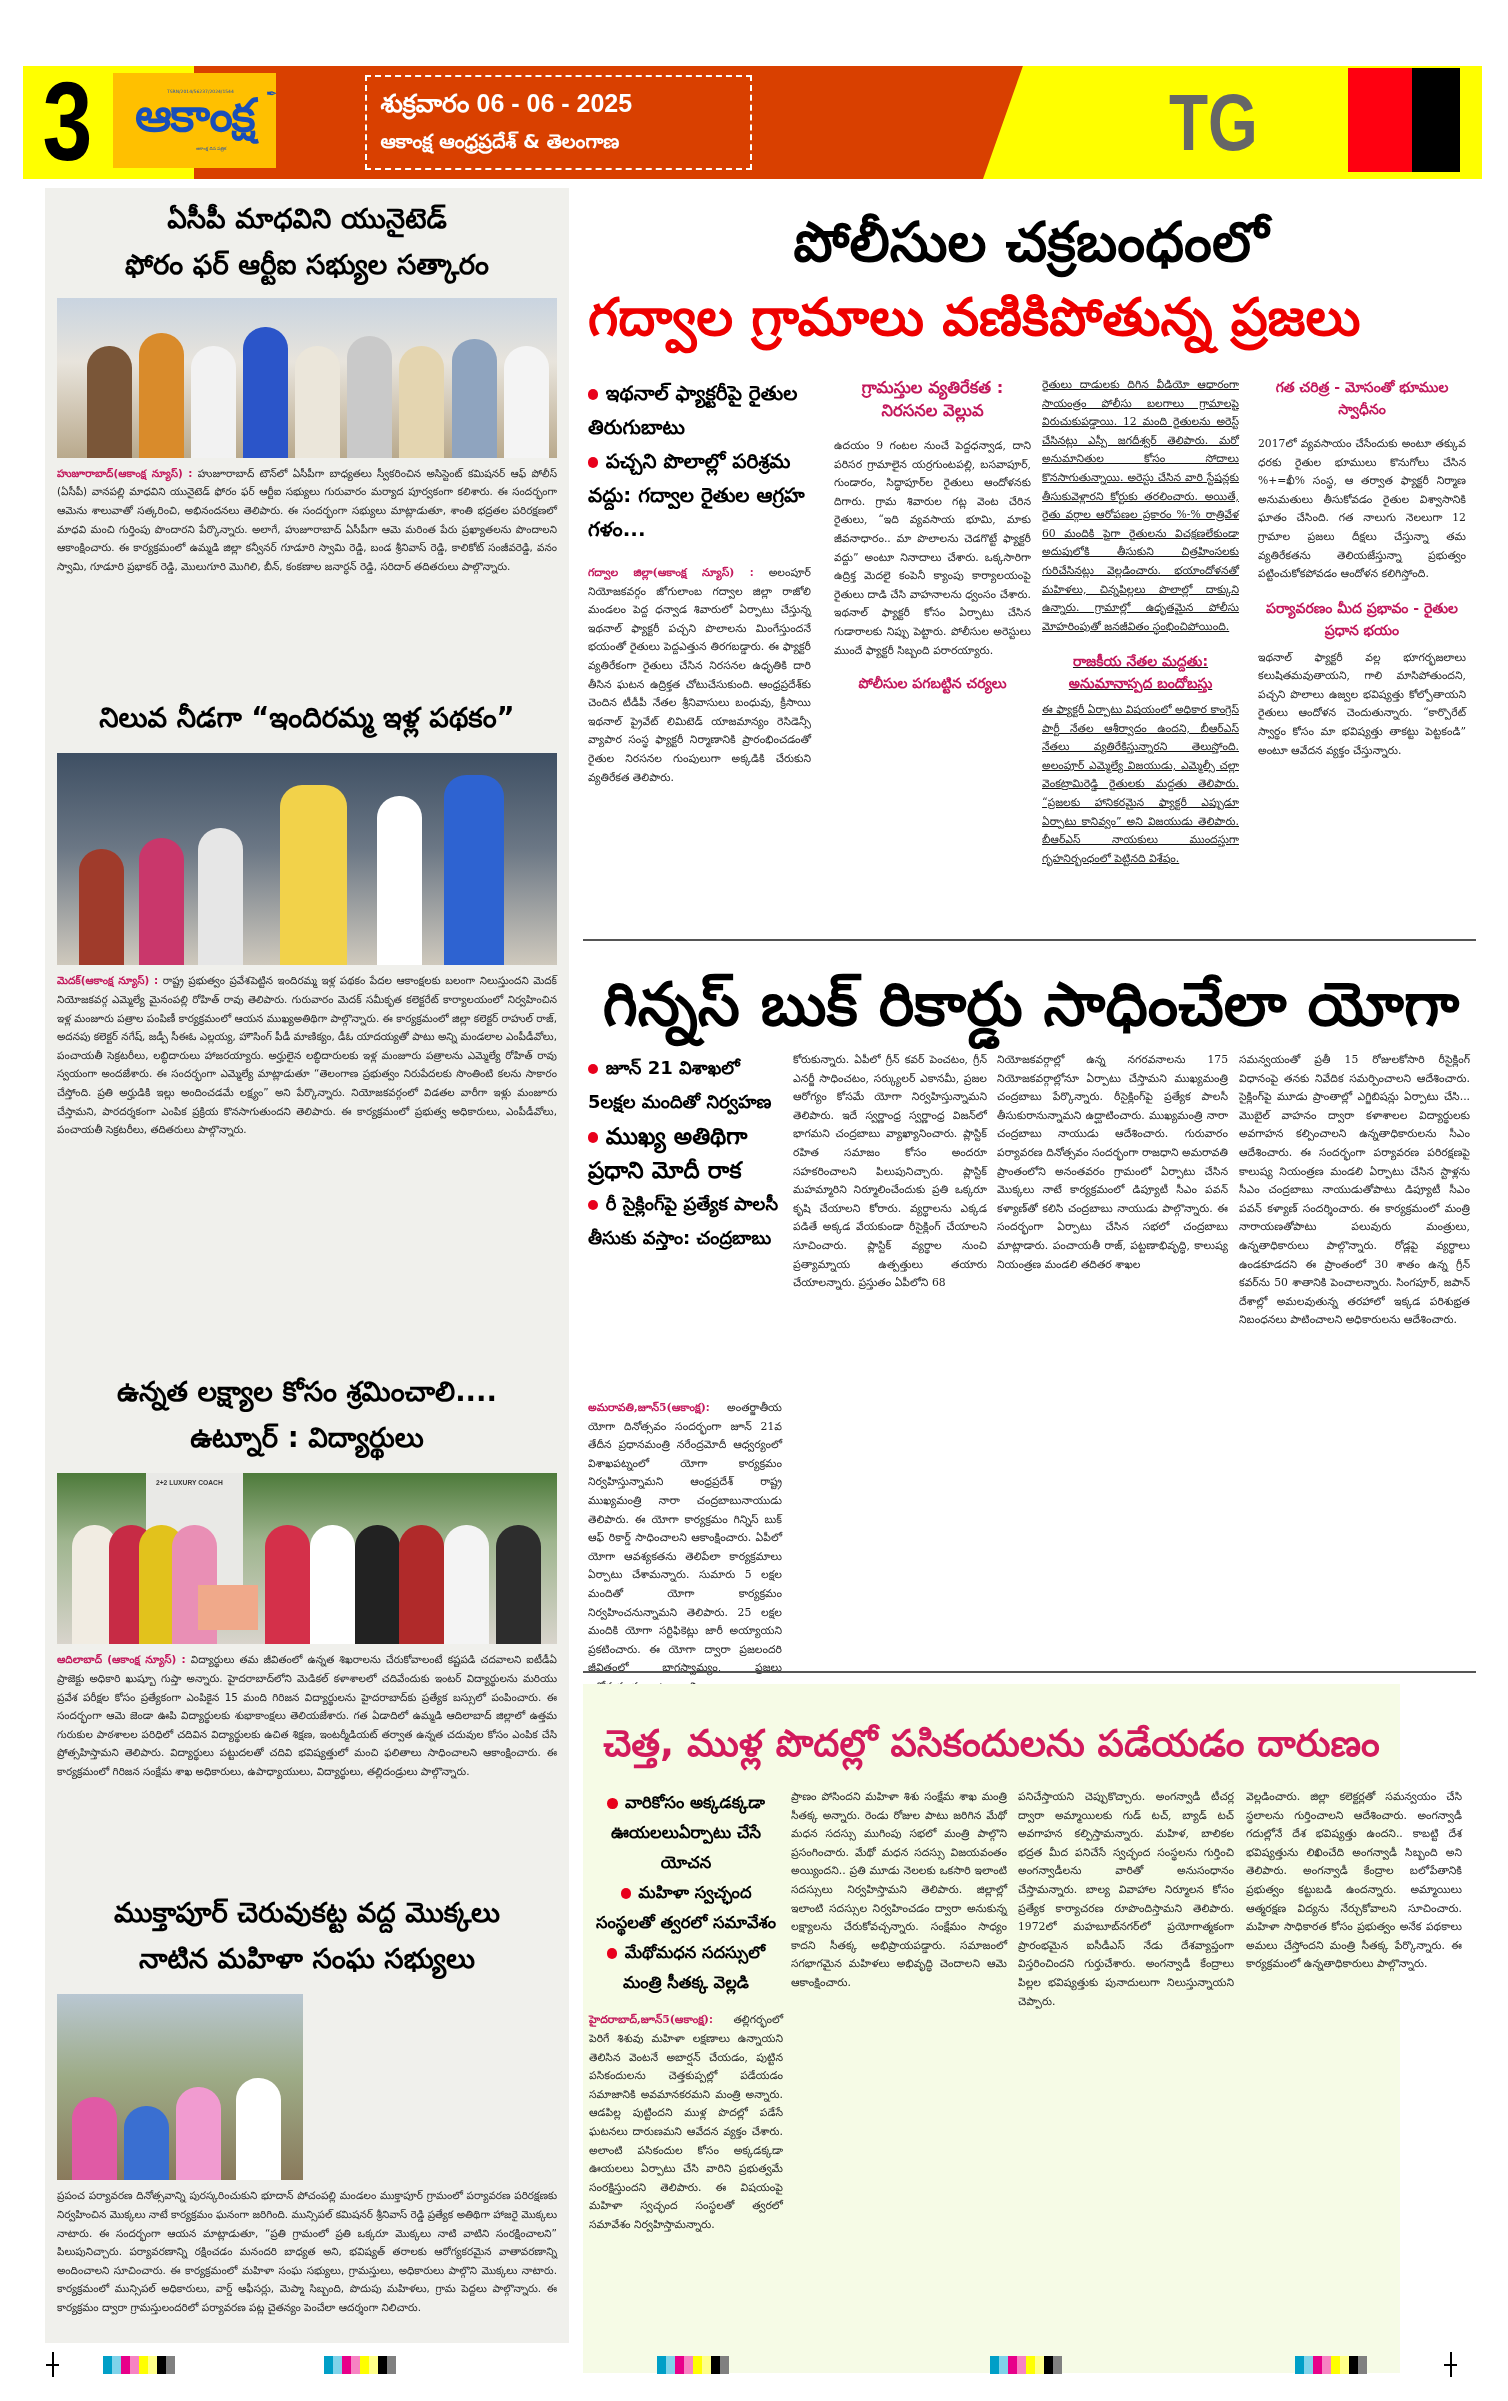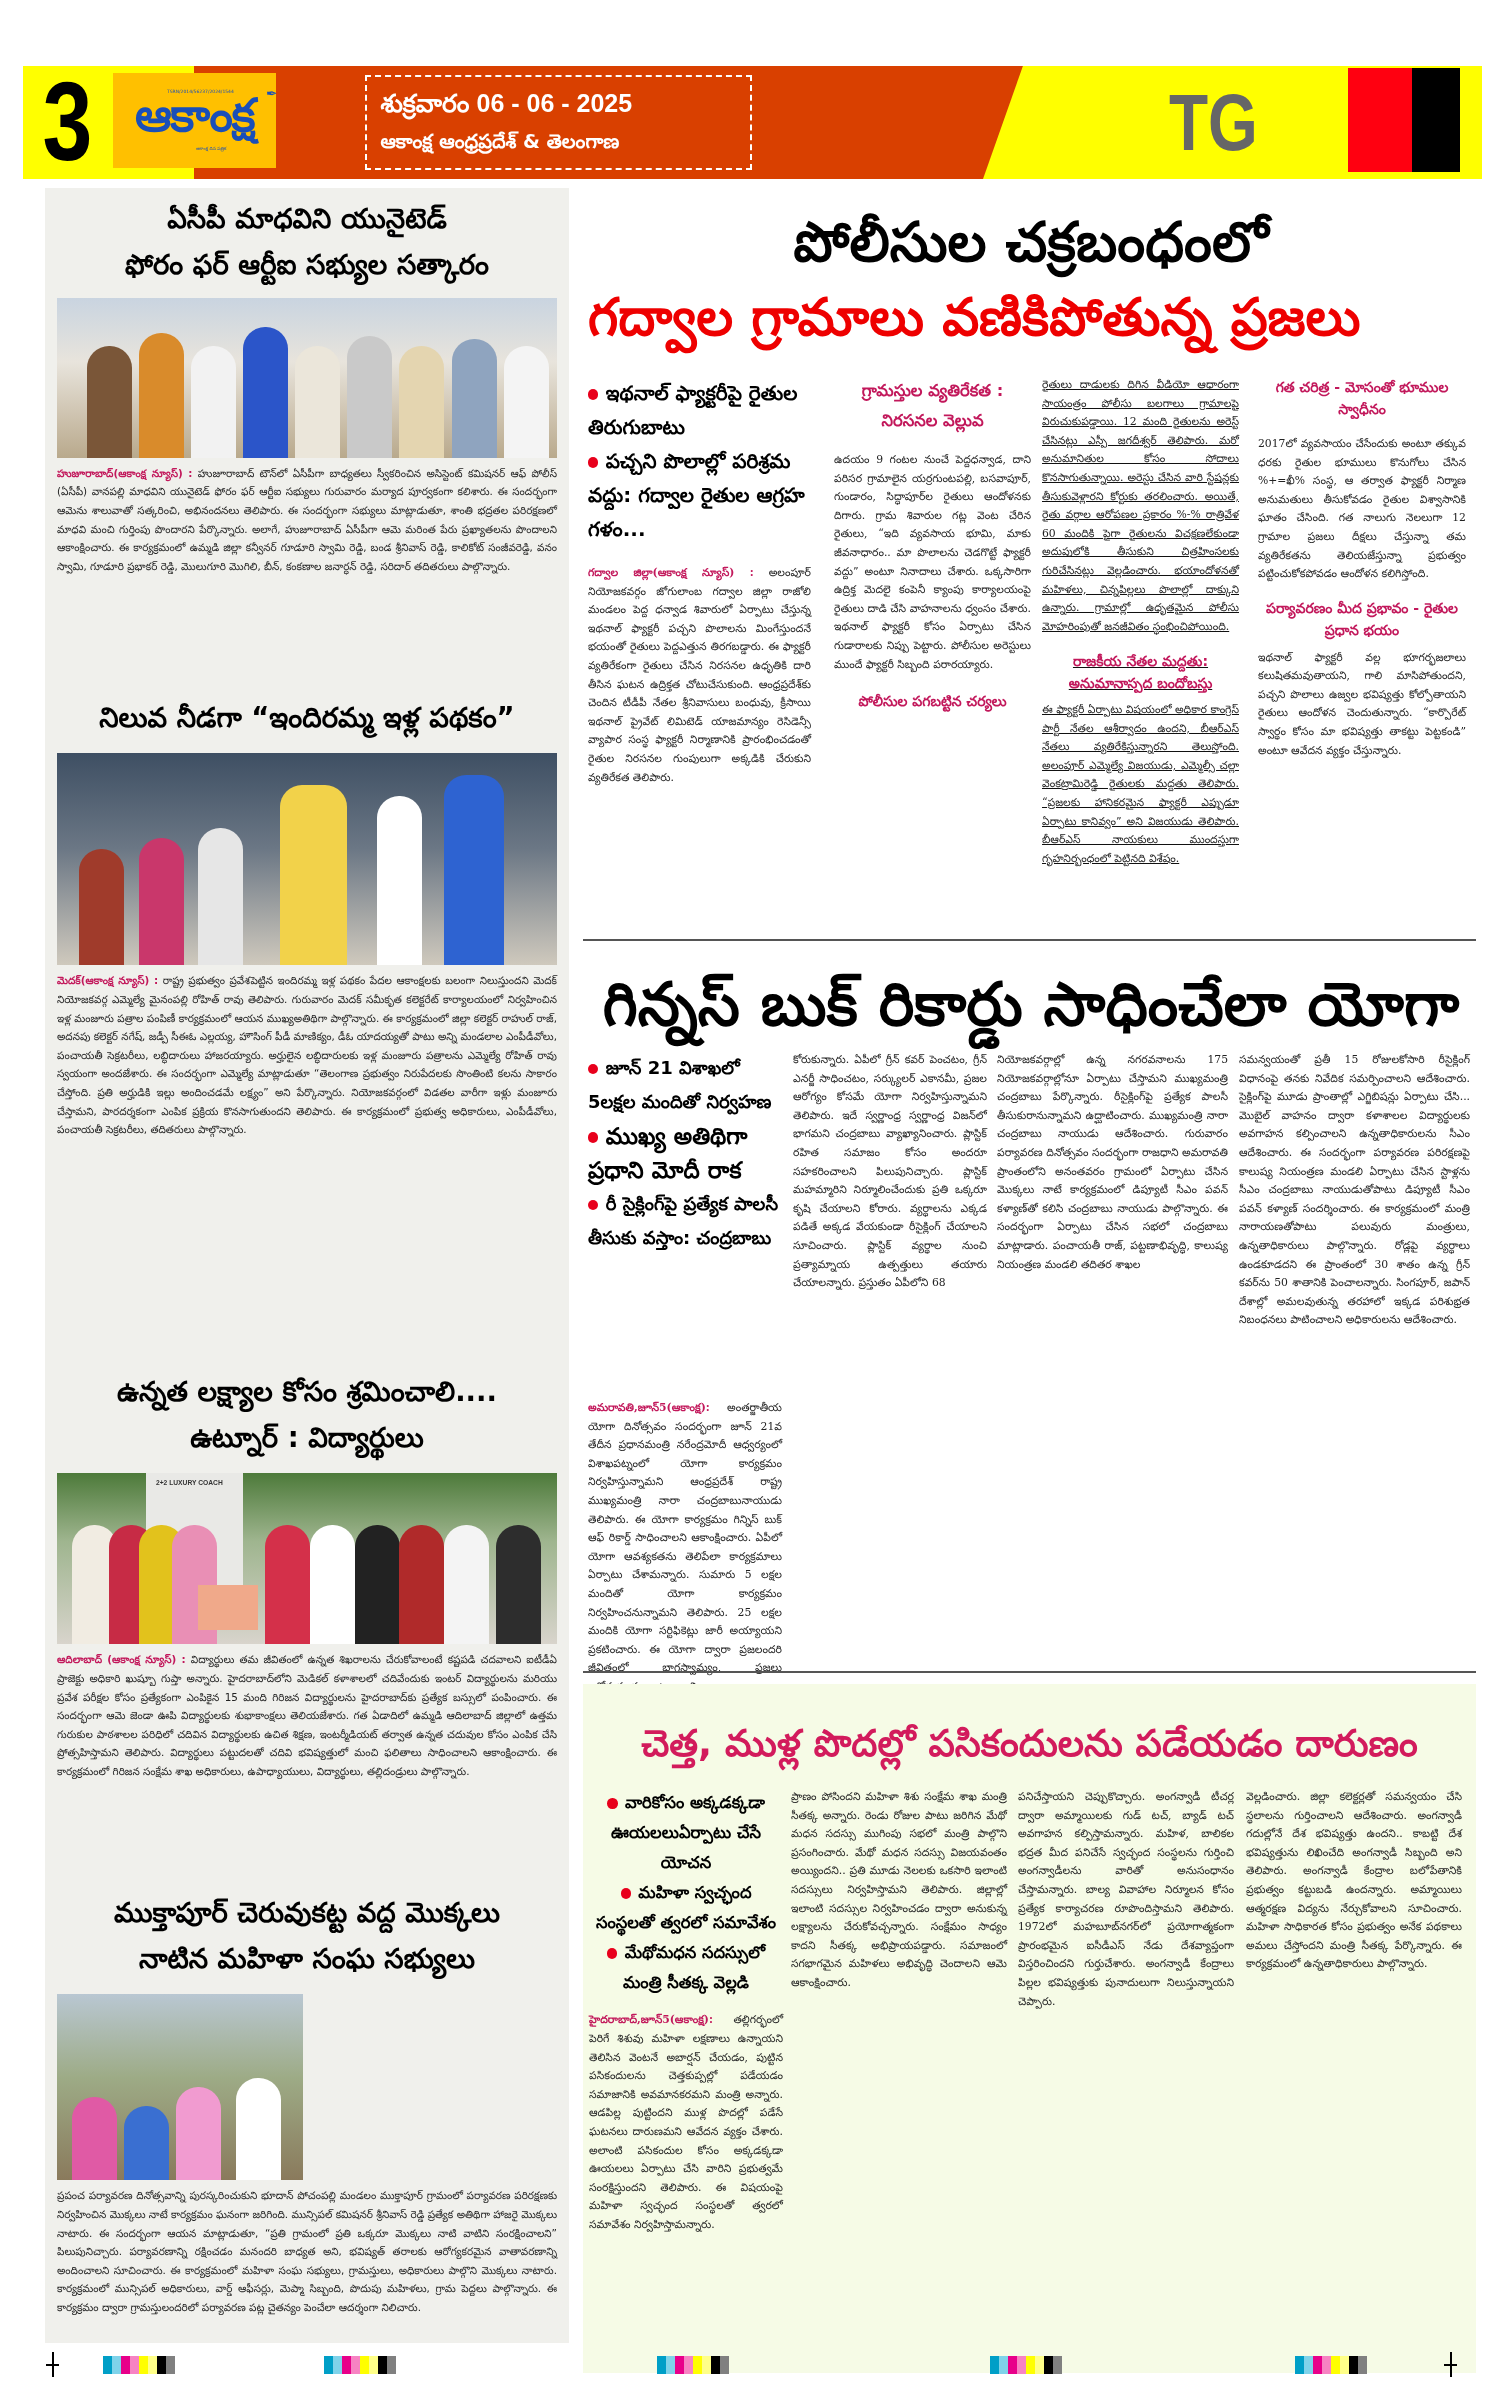--- a/index.html
+++ b/index.html
@@ -29,29 +29,29 @@
   .ph-people { position: absolute; bottom: 0; width: 45px; height: 70%; border-radius: 22px 22px 0 0; }
   .ltext { font-family: "DejaVu Sans", sans-serif; font-size: 10.4px; line-height: 18.6px; color: #222; padding: 6px 12px 0 12px; text-align: justify; }
   .dateline { color: #c2185b; font-weight: bold; }
 
   
   .main-head1 { position: absolute; left: 588px; top: 207px; width: 886px; text-align: center; font-family: "DejaVu Sans", sans-serif; font-weight: bold; font-size: 55px; line-height: 71px; color: #000; }
   .main-head2 { position: absolute; left: 588px; top: 280px; width: 886px; font-family: "DejaVu Sans", sans-serif; font-weight: bold; font-size: 52px; line-height: 74px; color: #ee0000; }
 
   .hl { font-family: "DejaVu Sans", sans-serif; font-weight: bold; font-size: 20px; line-height: 34px; color: #000; }
   .hl .dot { display: inline-block; width: 10.4px; height: 10.4px; border-radius: 50%; background: #e8001c; margin-right: 7.4px; vertical-align: middle; }
-  .sub-pink { font-family: "DejaVu Sans", sans-serif; font-weight: bold; color: #c2185b; text-align: center; font-size: 16.4px; line-height: 30px; }
+  .sub-pink { font-family: "DejaVu Sans", sans-serif; font-weight: bold; color: #c2185b; text-align: center; font-size: 16.4px; line-height: 23px; }
   .body { font-family: "DejaVu Serif", serif; font-size: 10.8px; line-height: 18.6px; color: #222; text-align: justify; }
   .col { position: absolute; }
 
   .rule { position: absolute; background: #555; height: 1.5px; }
 
   .yoga-head { position: absolute; left: 588px; top: 960px; width: 886px; text-align: center; font-family: "DejaVu Sans", sans-serif; font-weight: bold; font-size: 60px; line-height: 89px; color: #000; }
 
-  .box3 { position: absolute; left: 583px; top: 1684px; width: 893px; height: 689px; background: #f6fbe6; }
+  .box3 { position: absolute; left: 583px; top: 1684px; width: 817px; height: 689px; background: #f6fbe6; }
   .box3-head { position: absolute; left: 0; top: 30px; width: 100%; text-align: center; font-family: "DejaVu Sans", sans-serif; font-weight: bold; font-size: 37px; line-height: 60px; color: #d21b5c; }
 
   .reg-bar { position: absolute; top: 2356px; height: 18px; display: flex; }
   .reg-bar span { display: block; width: 9px; height: 18px; }
   .crosshair { position: absolute; top: 2352px; width: 13.4px; height: 25px; }
 </style>
 </head>
 <body>
 
 <div class="masthead">

